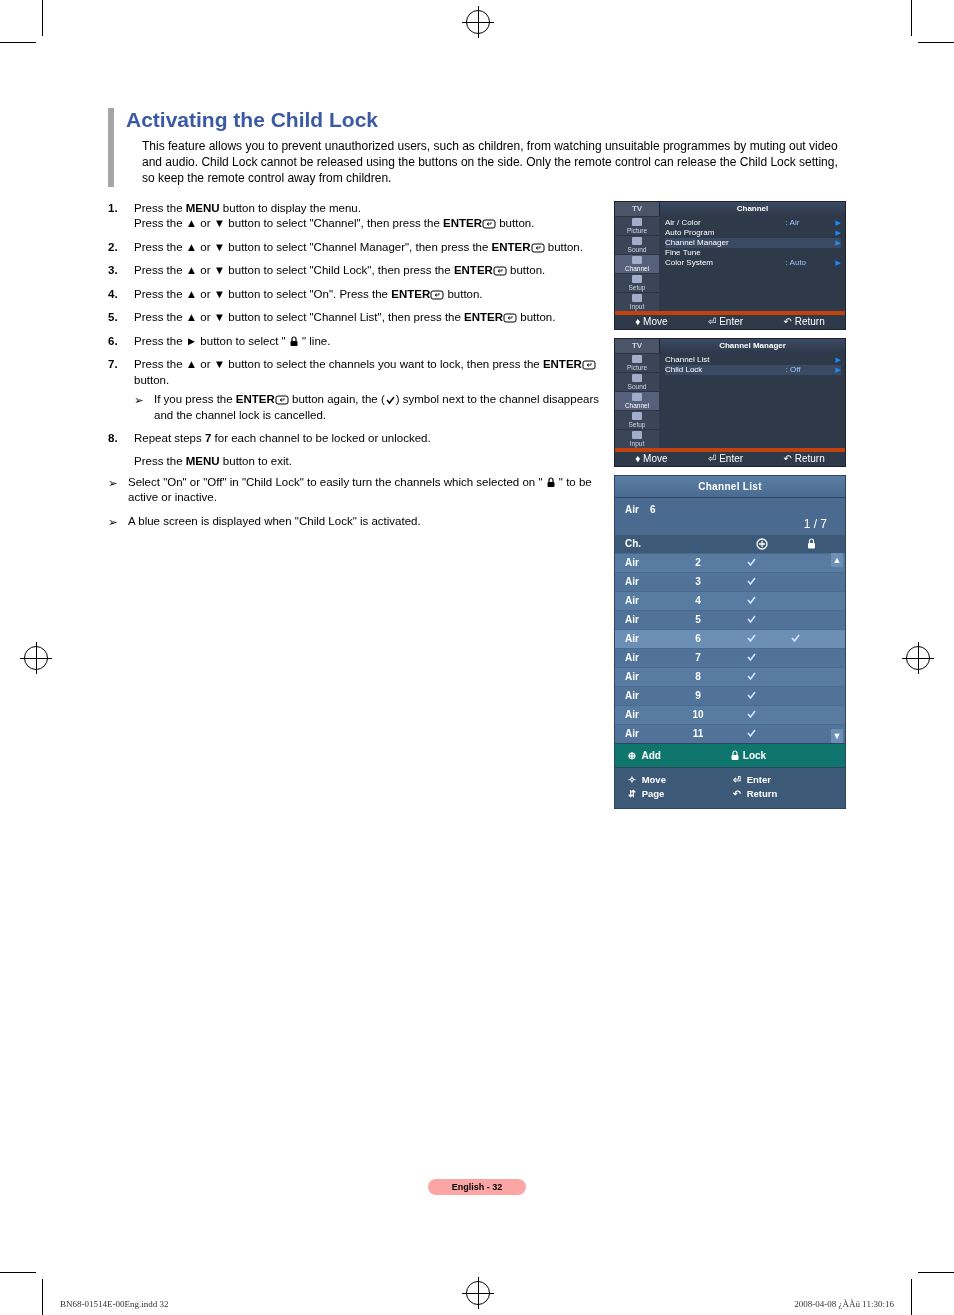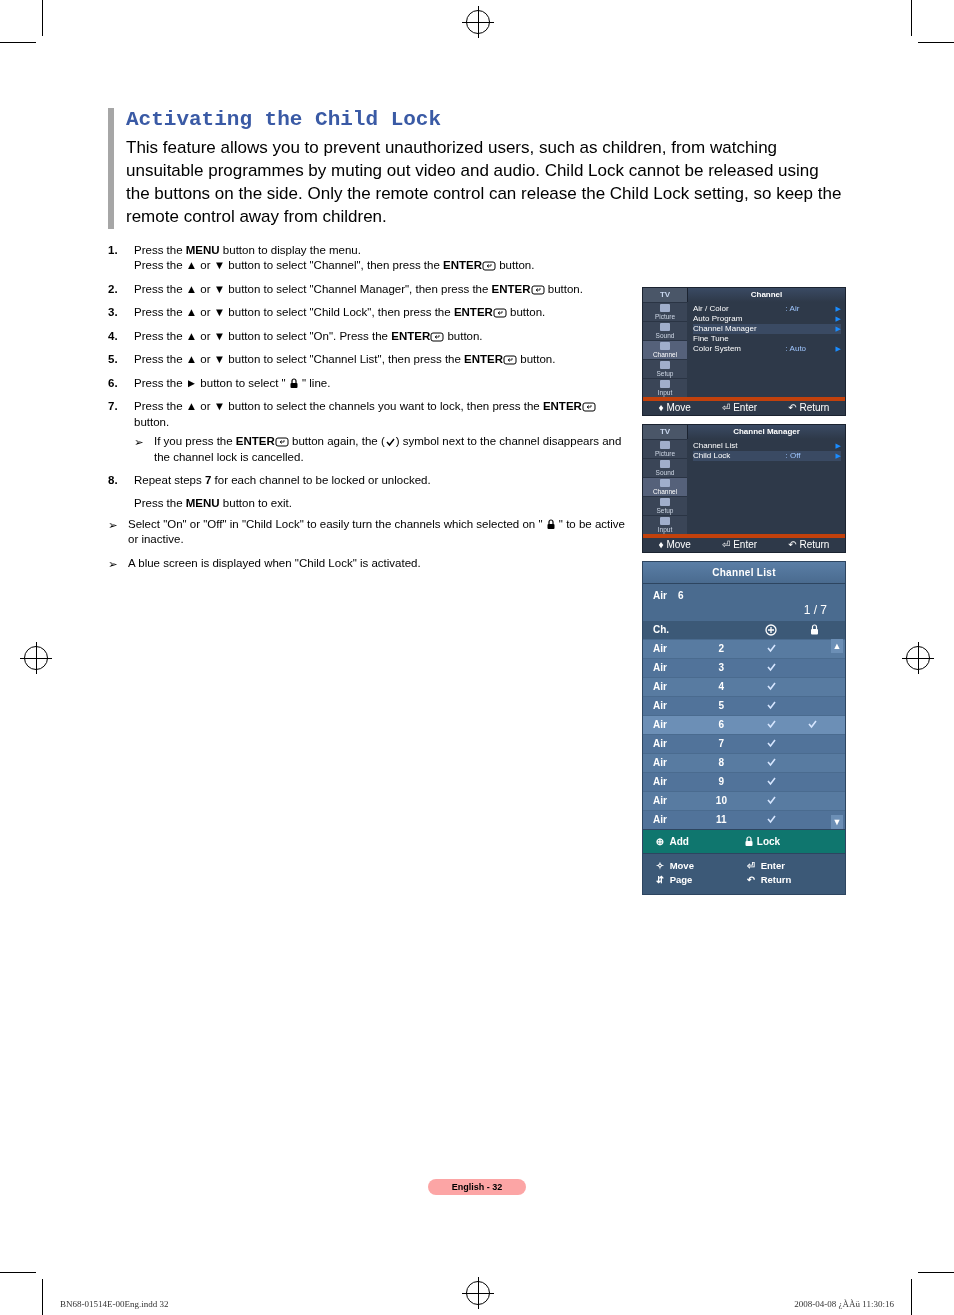--- a/index.html
+++ b/index.html
@@ -41,31 +41,30 @@
   }
 
   .heading-block {
     border-left: 6px solid #a6a6a6;
     padding-left: 12px;
     margin-bottom: 14px;
   }
   .heading {
     font-size: 21px; font-weight: bold; color: #3a5aa5;
     margin: 0 0 6px 0;
-    font-family: Liberation Mono, monospace;
   }
   .intro {
-    font-size: 17px; line-height: 1.35;
+    font-size: 12px; line-height: 1.35; margin-left: 16px;
   }
 
   .two-col {
     display: flex; gap: 12px;
   }
   .left-col { flex: 1; }
-  .right-col { width: 204px; flex: none; margin-top: 44px; }
+  .right-col { width: 232px; flex: none; }
 
   ol.steps {
     list-style: none; padding: 0; margin: 0;
     font-size: 11.5px; line-height: 1.35;
   }
   ol.steps > li {
     position: relative; padding-left: 26px; margin-bottom: 8px;
   }
   ol.steps > li > .num {
     position: absolute; left: 0; top: 0; font-weight: bold;

